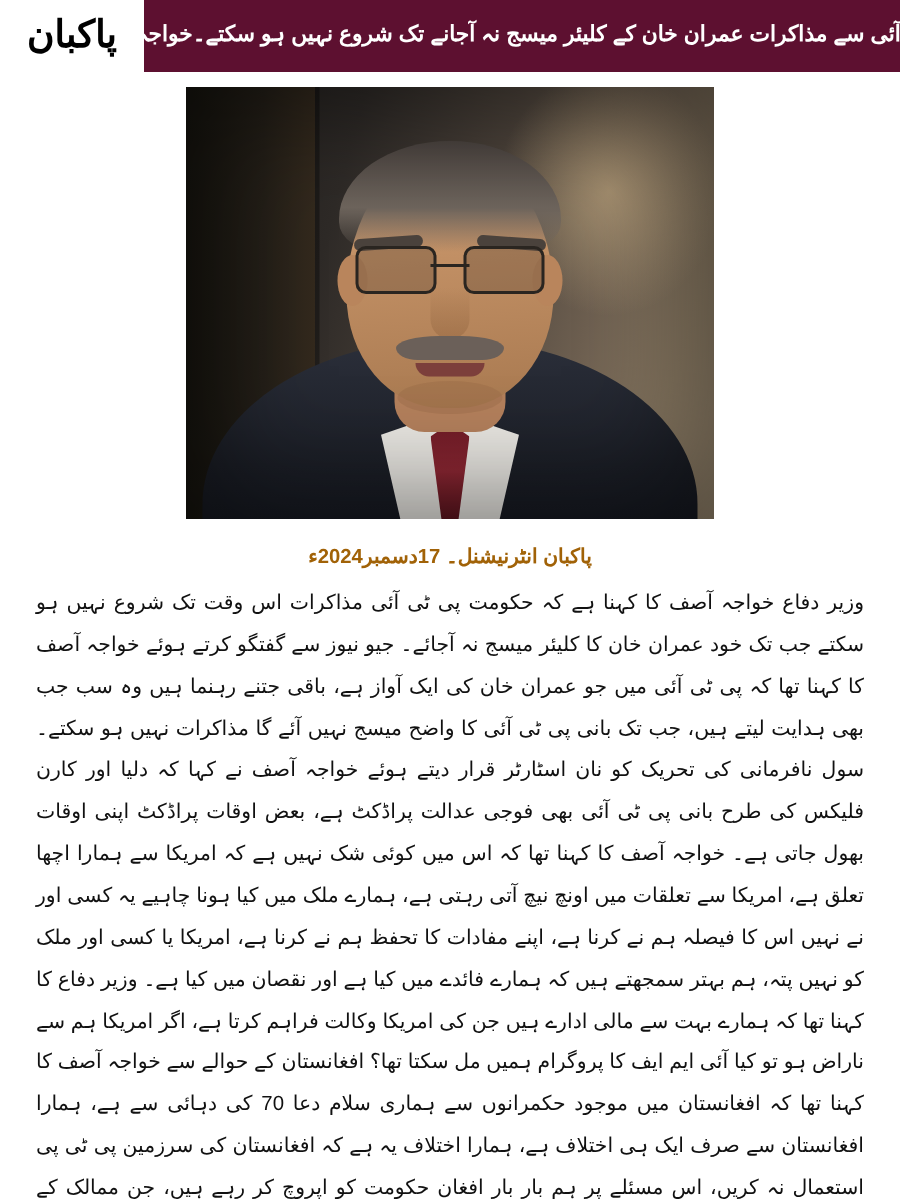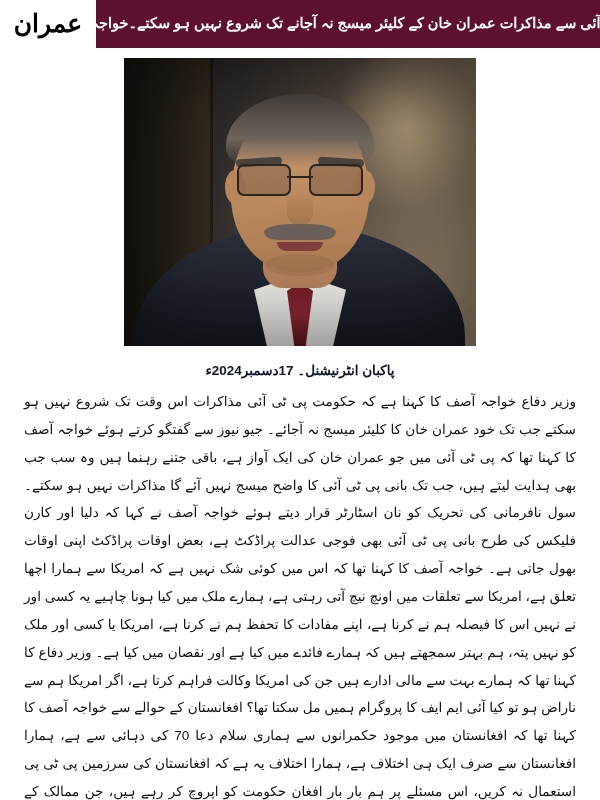--- a/index.html
+++ b/index.html
@@ -251,21 +251,21 @@
   .photo .vignette {
     position: absolute;
     inset: 0;
     box-shadow: inset 0 0 70px 18px rgba(0,0,0,0.45);
     pointer-events: none;
   }
 
   
   .byline {
     text-align: center;
-    color: #0f172a;
+    color: #a16207;
     font-size: 13.5px;
     font-weight: bold;
     direction: rtl;
     padding: 14px 0 6px 0;
   }
 
   
   .article {
     direction: rtl;
     text-align: justify;
@@ -280,21 +280,21 @@
     margin: 0;
   }
 </style>
 </head>
 <body>
 
 <div class="page">
 
   <div class="header-bar">
     <div class="brand-box">
-      <span class="brand-text">عمران</span>
+      <span class="brand-text">پاکبان</span>
     </div>
     <div class="headline-wrap">
       <div class="headline">پی ٹی آئی سے مذاکرات عمران خان کے کلیئر میسج نہ آجانے تک شروع نہیں ہو سکتے۔خواجہ آصف</div>
     </div>
   </div>
 
   <div class="image-area">
     <div class="photo">
       <div class="backdrop"></div>
       <div class="panel-left"></div>

